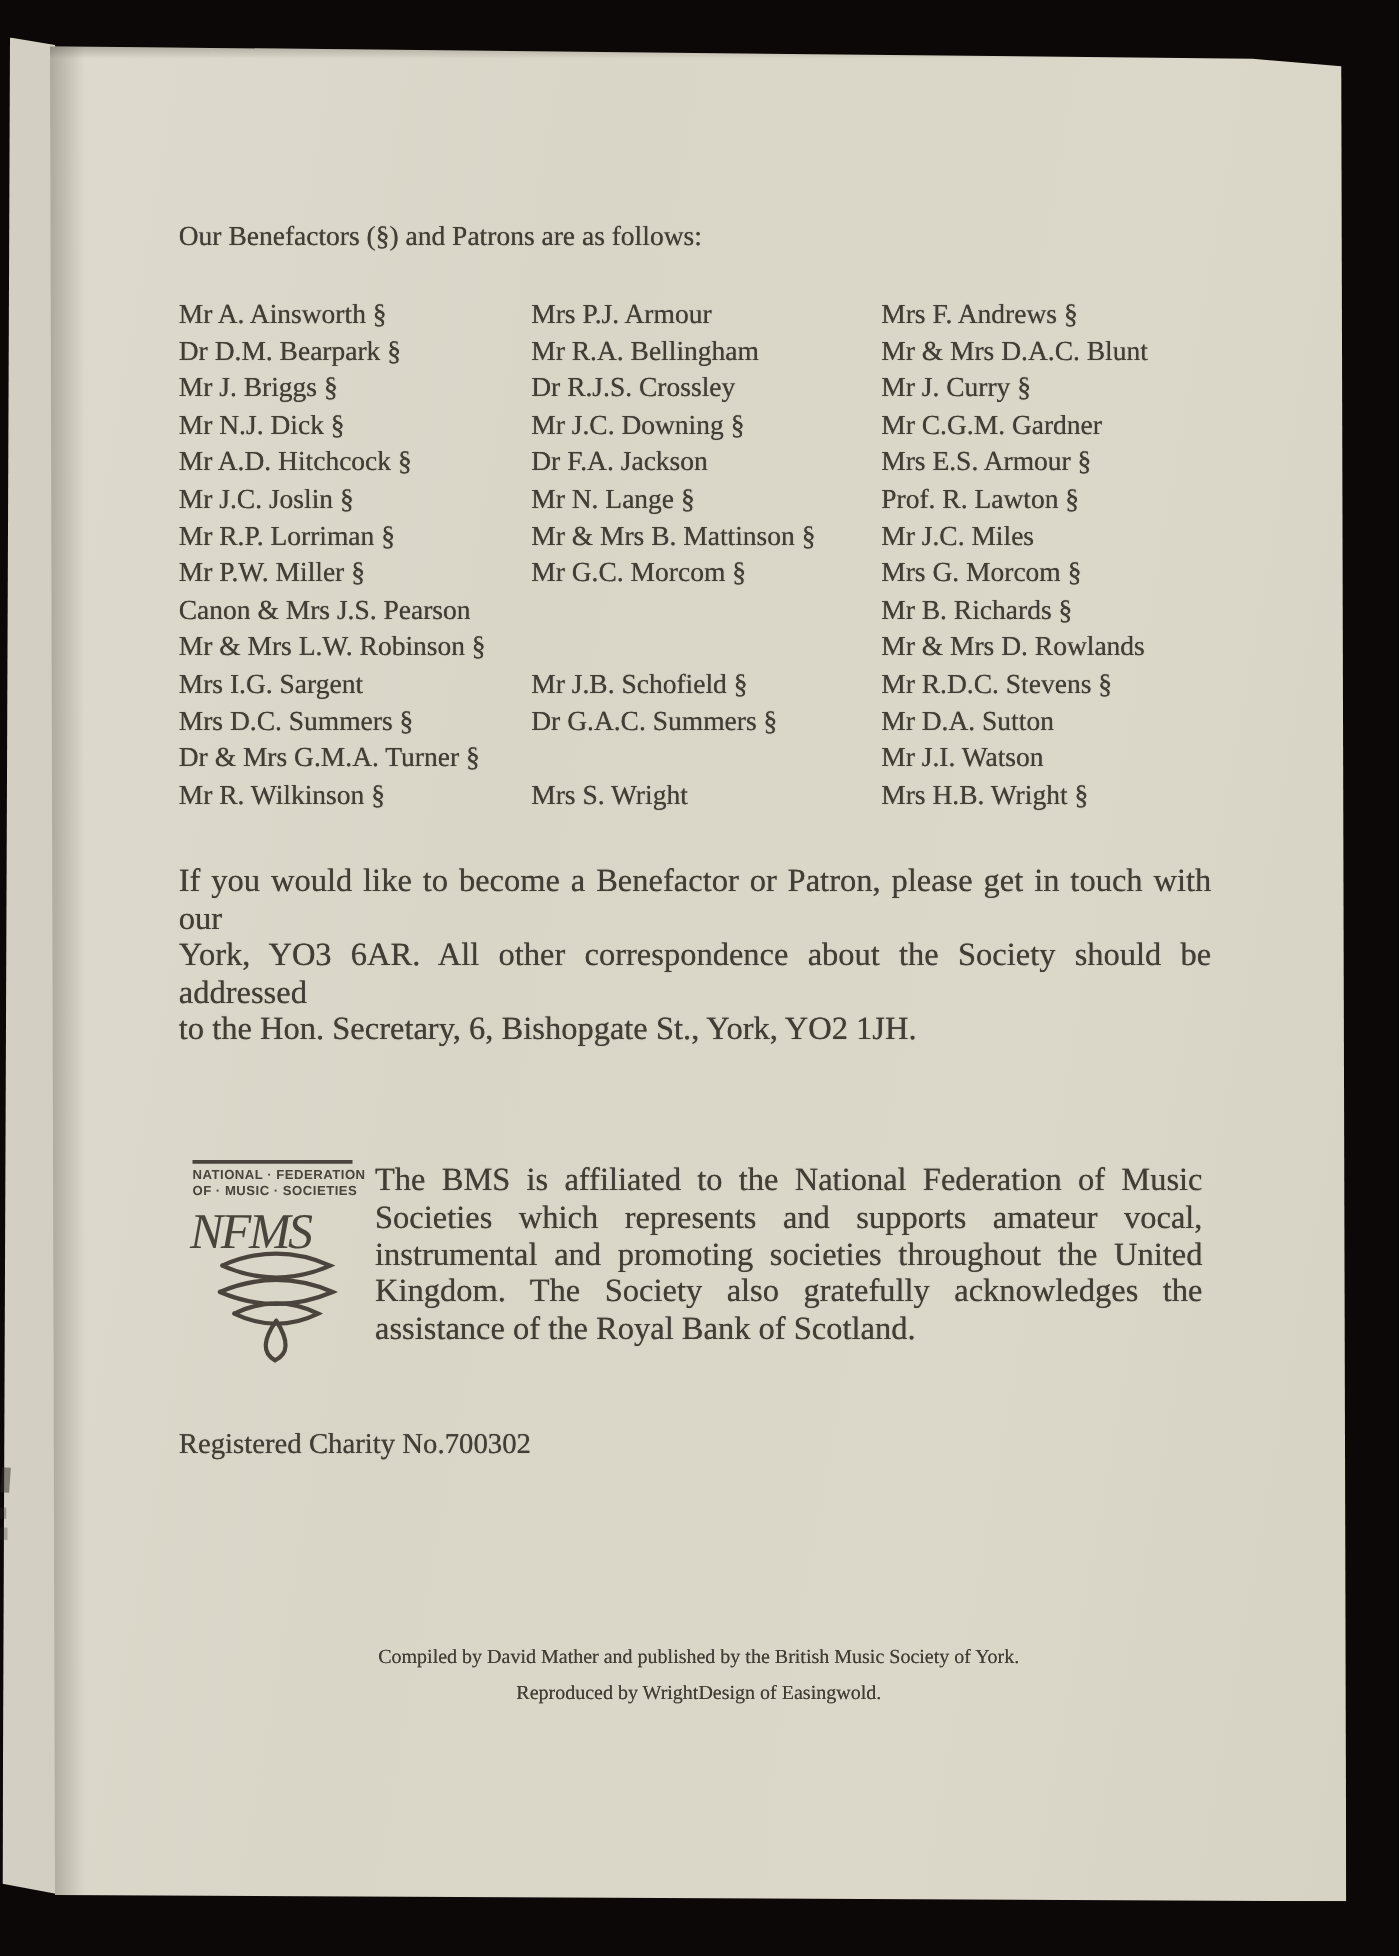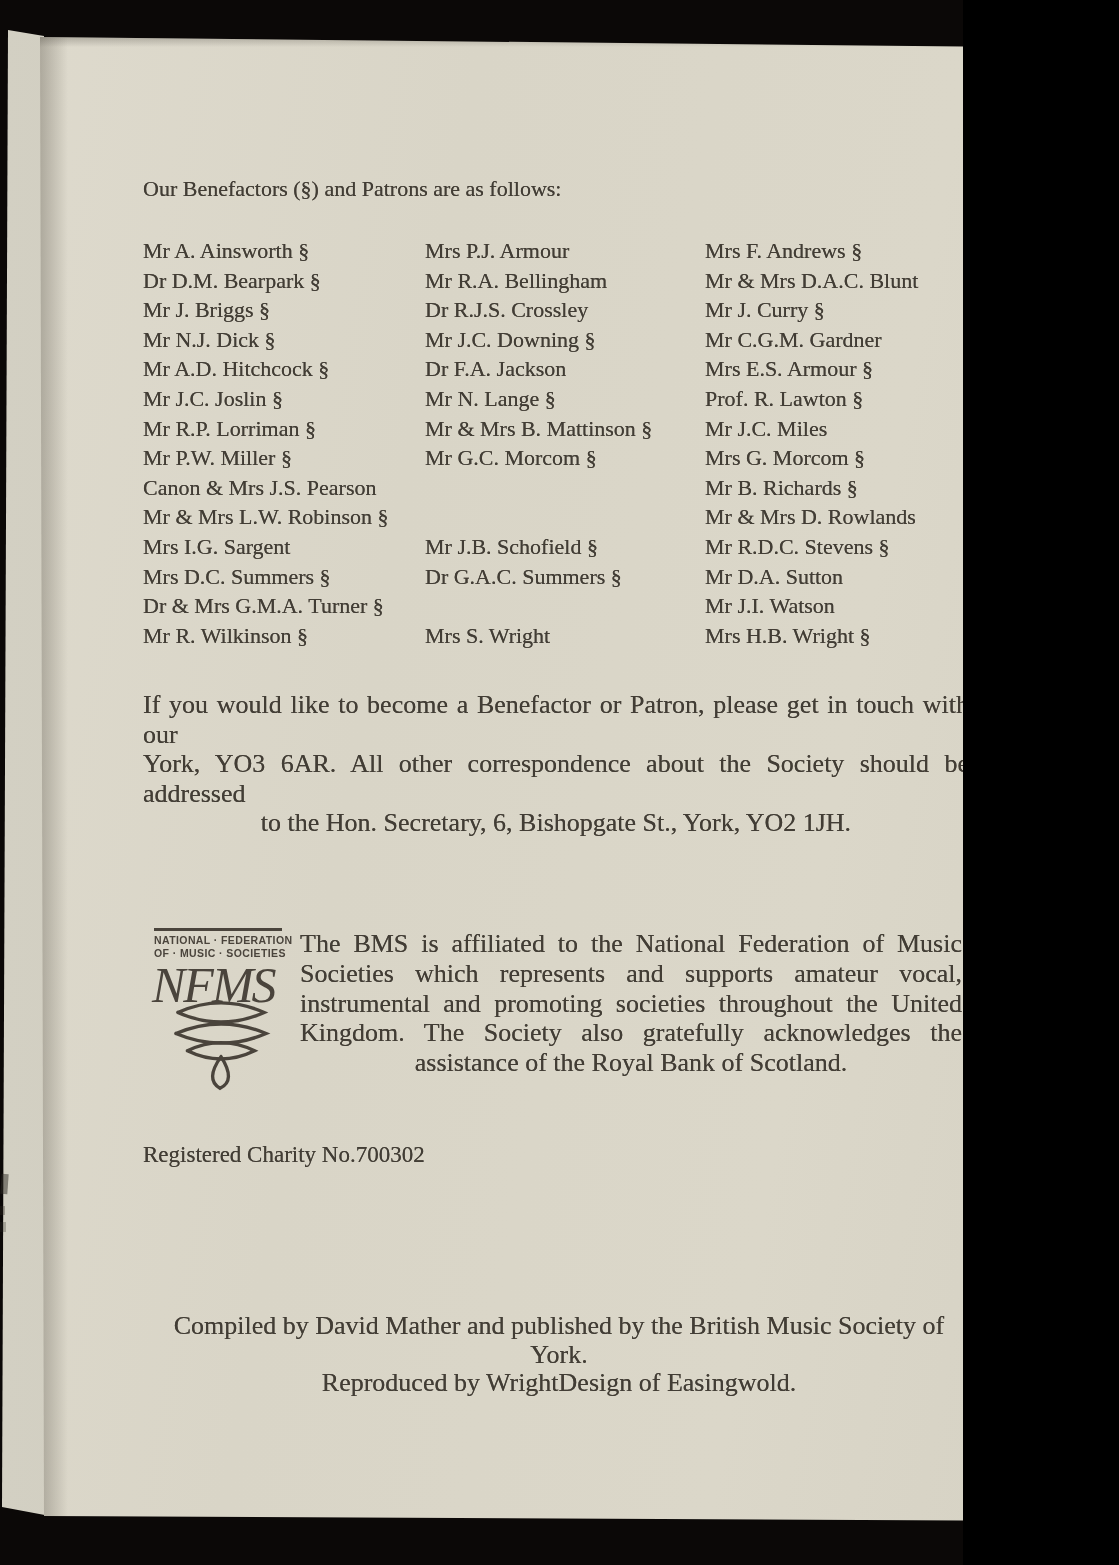--- a/index.html
+++ b/index.html
@@ -1,17 +1,17 @@
 <!DOCTYPE html>
 <html><head>
 <meta charset="utf-8">
 <style>
   html,body{margin:0;padding:0;background:#000;}
   .photo{
-    position:relative;width:963px;height:1565px;overflow:hidden;
+    position:relative;width:1119px;height:1565px;overflow:hidden;
     background:#0b0807;
     font-family:"Liberation Serif","DejaVu Serif",serif;
   }
   
   .left-page{
     position:absolute;left:0;top:0;width:1119px;height:1565px;
     background:linear-gradient(to right,#d3d0c3 0%,#cbc8bb 55%,#a39f92 100%);
     clip-path:polygon(8px 30px,44px 36px,50px 1516px,2px 1507px);
   }
   
@@ -36,34 +36,34 @@
   .grid{
     position:absolute;left:143px;top:238px;
     display:grid;grid-template-columns:282px 280px 300px;grid-auto-rows:29.6px;
     font-size:22px;text-shadow:0 0 0.6px rgba(66,61,53,0.85);
   }
   .cell{white-space:nowrap;}
   .span2{grid-column:1 / span 2;}
   .para{position:absolute;font-size:26px;line-height:29.6px;
     text-shadow:0 0 0.6px rgba(66,61,53,0.85);}
   .para .jl{text-align:justify;text-align-last:justify;}
-  .para .jl-last{text-align:center;}
+  .para .jl-last{text-align:left;}
   #contact-para{left:143px;top:690px;width:826px;}
   #bms-para{left:300px;top:929px;width:662px;line-height:29.8px;}
   .charity{position:absolute;left:143px;top:1142px;font-size:23px;white-space:nowrap;
     text-shadow:0 0 0.6px rgba(66,61,53,0.85);}
   .footer{position:absolute;left:145px;top:1312px;width:828px;text-align:center;
-    font-size:26px;line-height:28.5px;text-shadow:0 0 0.5px rgba(66,61,53,0.8);}
+    font-size:16px;line-height:28.5px;text-shadow:0 0 0.5px rgba(66,61,53,0.8);}
   
   .nfms{position:absolute;left:154px;top:928px;width:145px;color:#4a443c;}
   .logo-rule{width:128px;height:0;border-top:3px solid #4a443c;margin-bottom:3px;}
   .logo-caps{font-family:"Liberation Sans","DejaVu Sans",sans-serif;
     font-size:10.5px;font-weight:700;letter-spacing:0.4px;line-height:12.5px;
     color:#4a443c;white-space:nowrap;}
-  .logo-acronym{font-size:50px;font-style:italic;letter-spacing:-2px;line-height:48px;
+  .logo-acronym{font-size:40px;font-style:italic;letter-spacing:-2px;line-height:48px;
     margin-top:2px;margin-left:-2px;color:#4a443c;}
   .logo-flourish{margin-top:-10px;margin-left:4px;display:block;}
   
   .edge-mark{position:absolute;background:rgba(48,44,38,0.5);}
   .m1{left:1px;top:1174px;width:7px;height:20px;transform:rotate(4deg);}
   .m2{left:0px;top:1206px;width:5px;height:9px;opacity:.65;}
   .m3{left:0px;top:1222px;width:6px;height:10px;opacity:.55;}
 </style>
 </head>
 <body>

